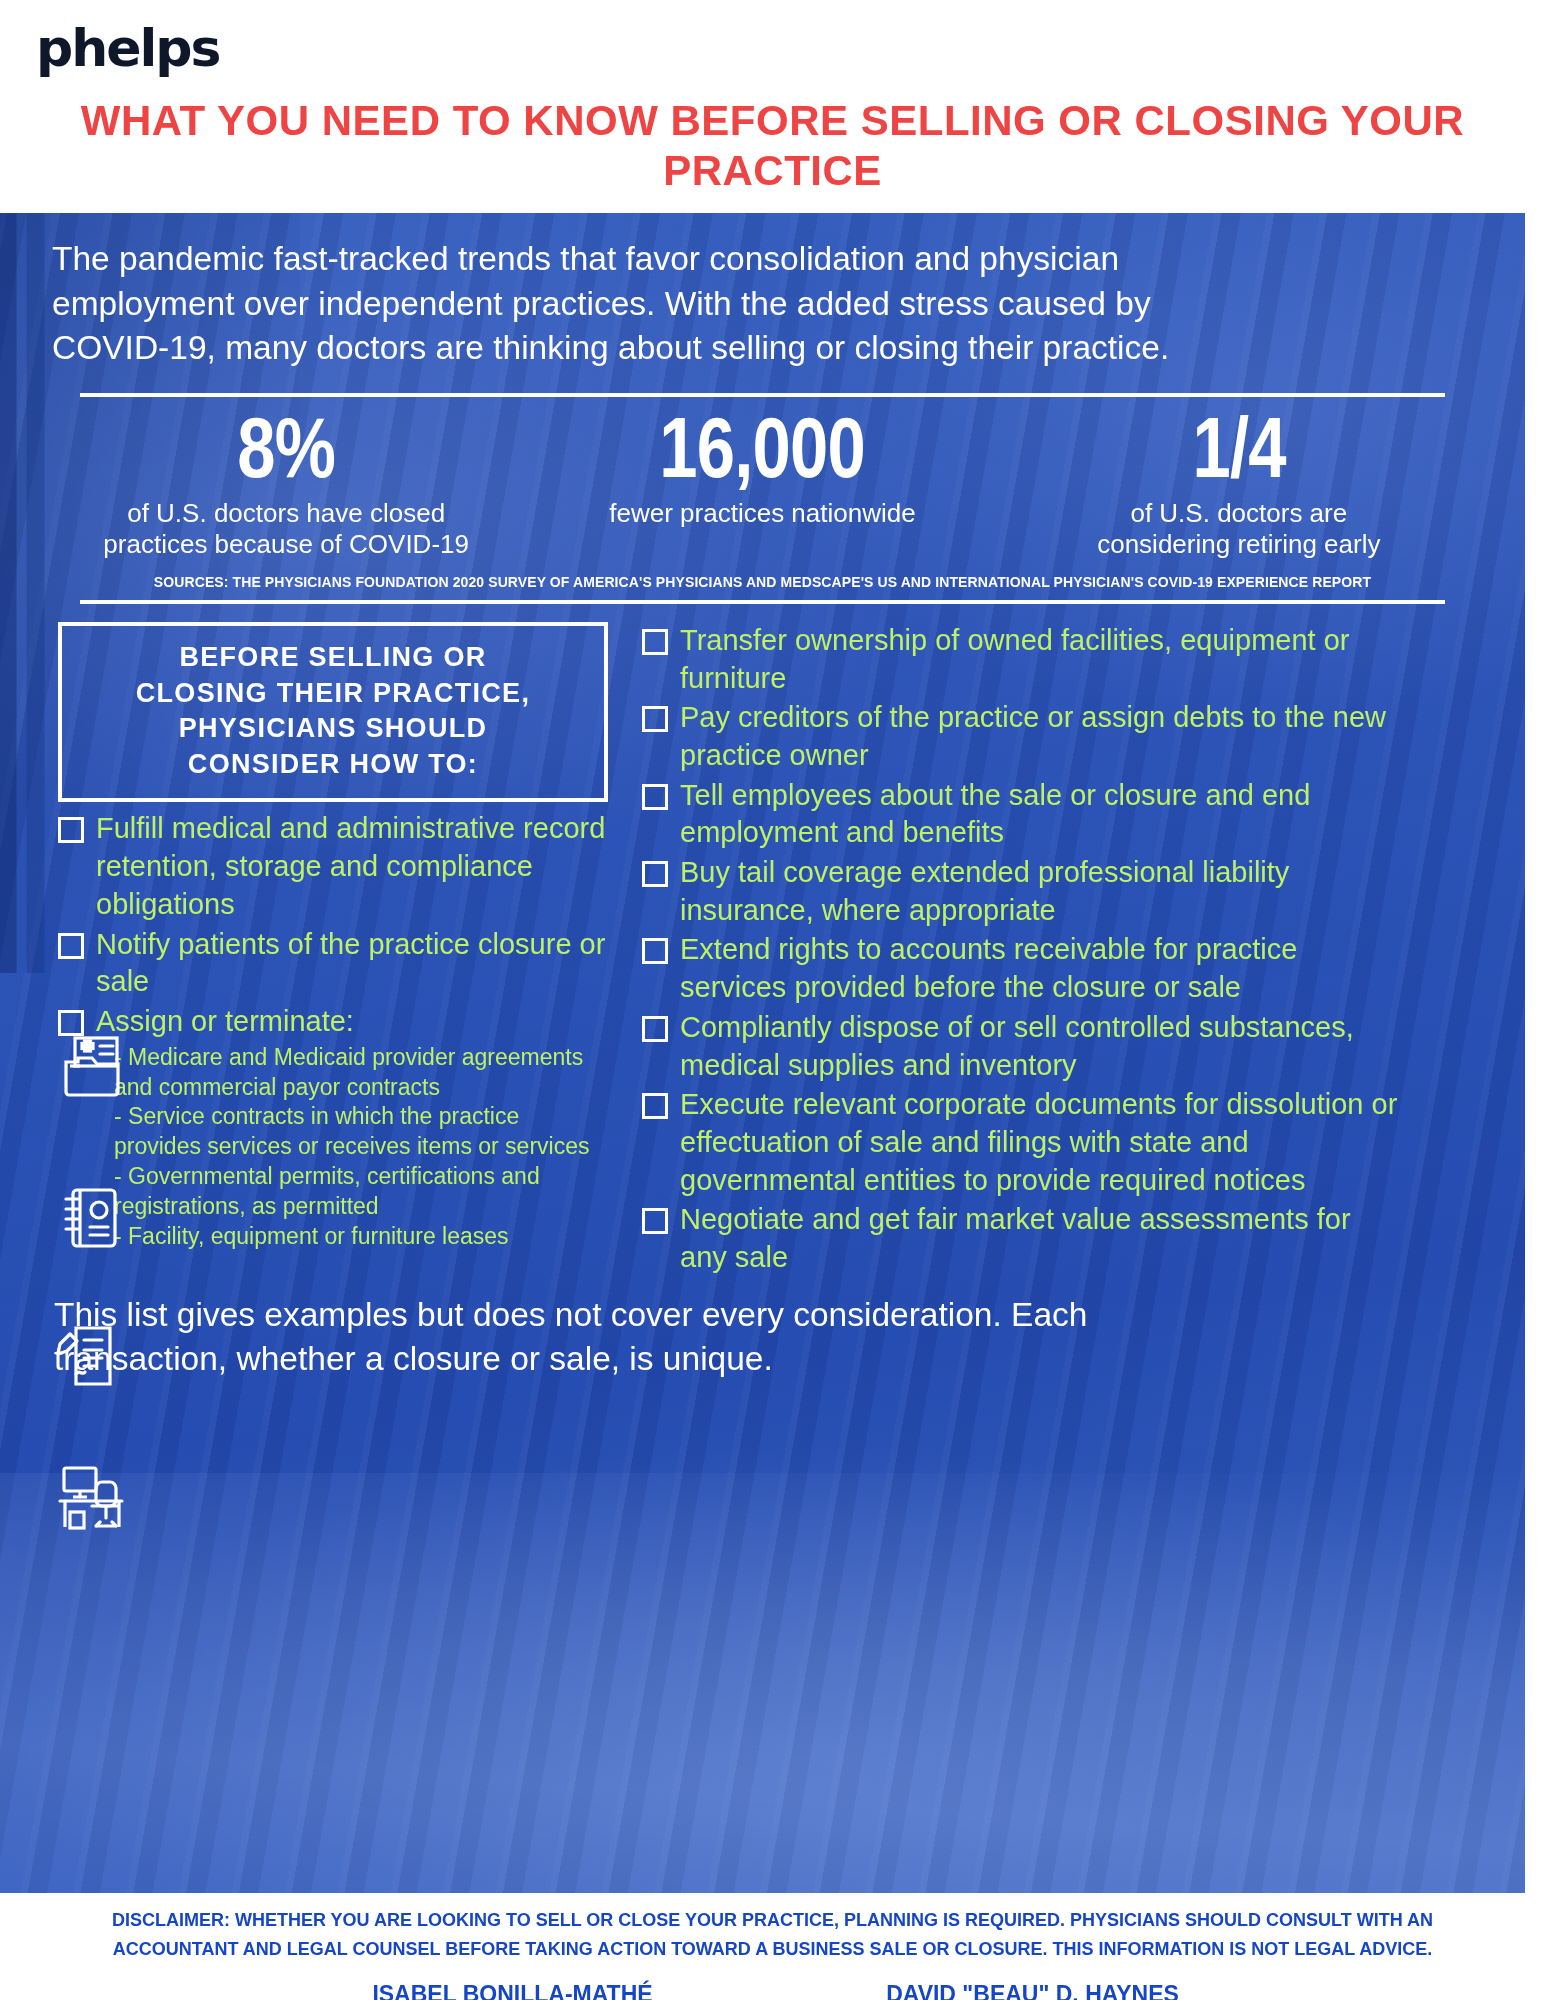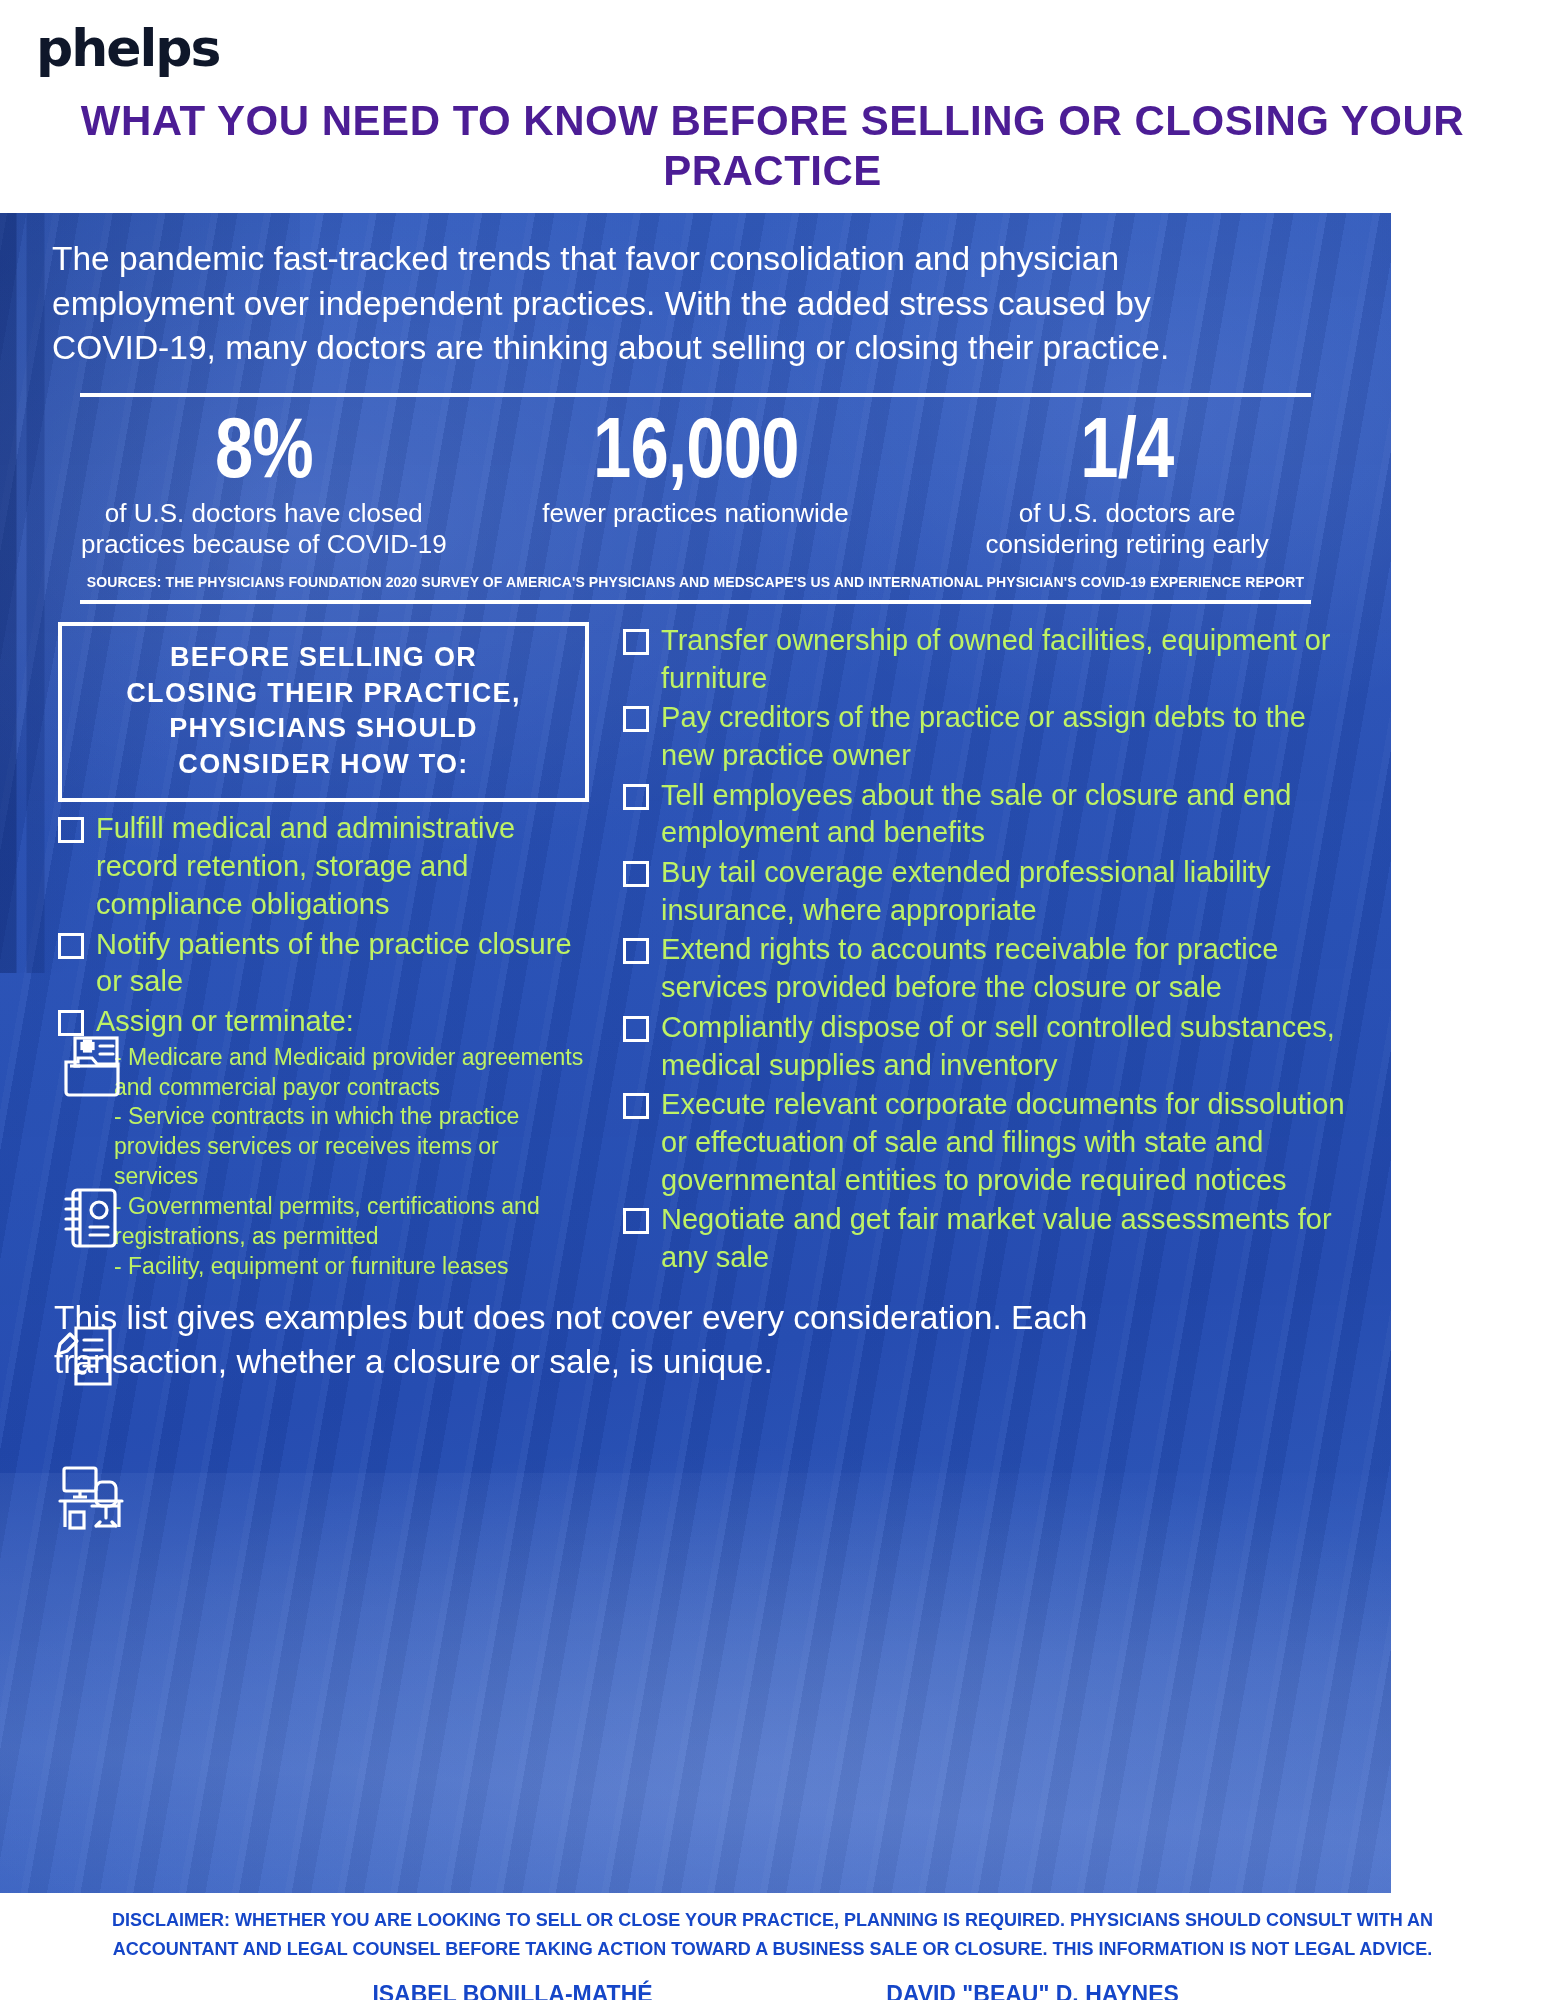--- a/index.html
+++ b/index.html
@@ -24,34 +24,34 @@
     font-family: "DejaVu Sans", sans-serif;
     font-size: 52px;
     font-weight: 700;
     color: #0f172a;
     letter-spacing: -2px;
     padding-left: 36px;
     line-height: 1;
   }
   .main-title {
     text-align: center;
-    color: #4c1d95;
+    color: #ef4444;
     font-family: "Liberation Sans", sans-serif;
     font-weight: 700;
     font-size: 42px;
     letter-spacing: 0.5px;
     line-height: 1.18;
     padding: 22px 60px 8px 60px;
     text-transform: uppercase;
   }
 
   
   .panel {
     position: relative;
-    width: 1391px;
+    width: 1525px;
     height: 1680px;
     overflow: hidden;
     background: #3f6fca;
   }
   .panel-photo {
     position: absolute;
     inset: 0;
     background:
       
       repeating-linear-gradient(100deg,

